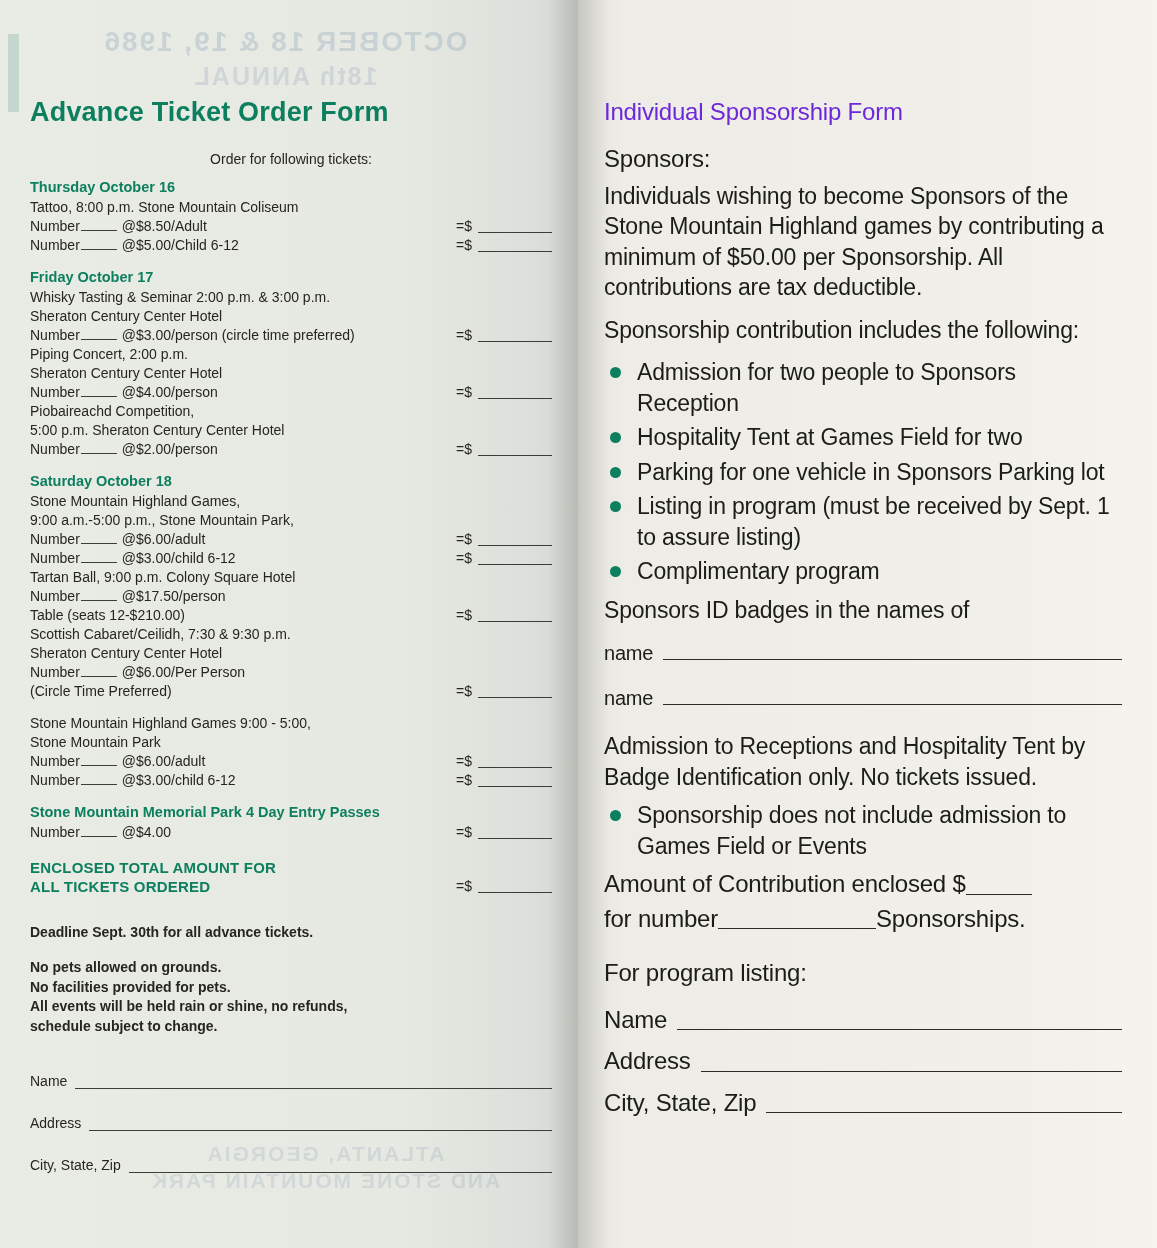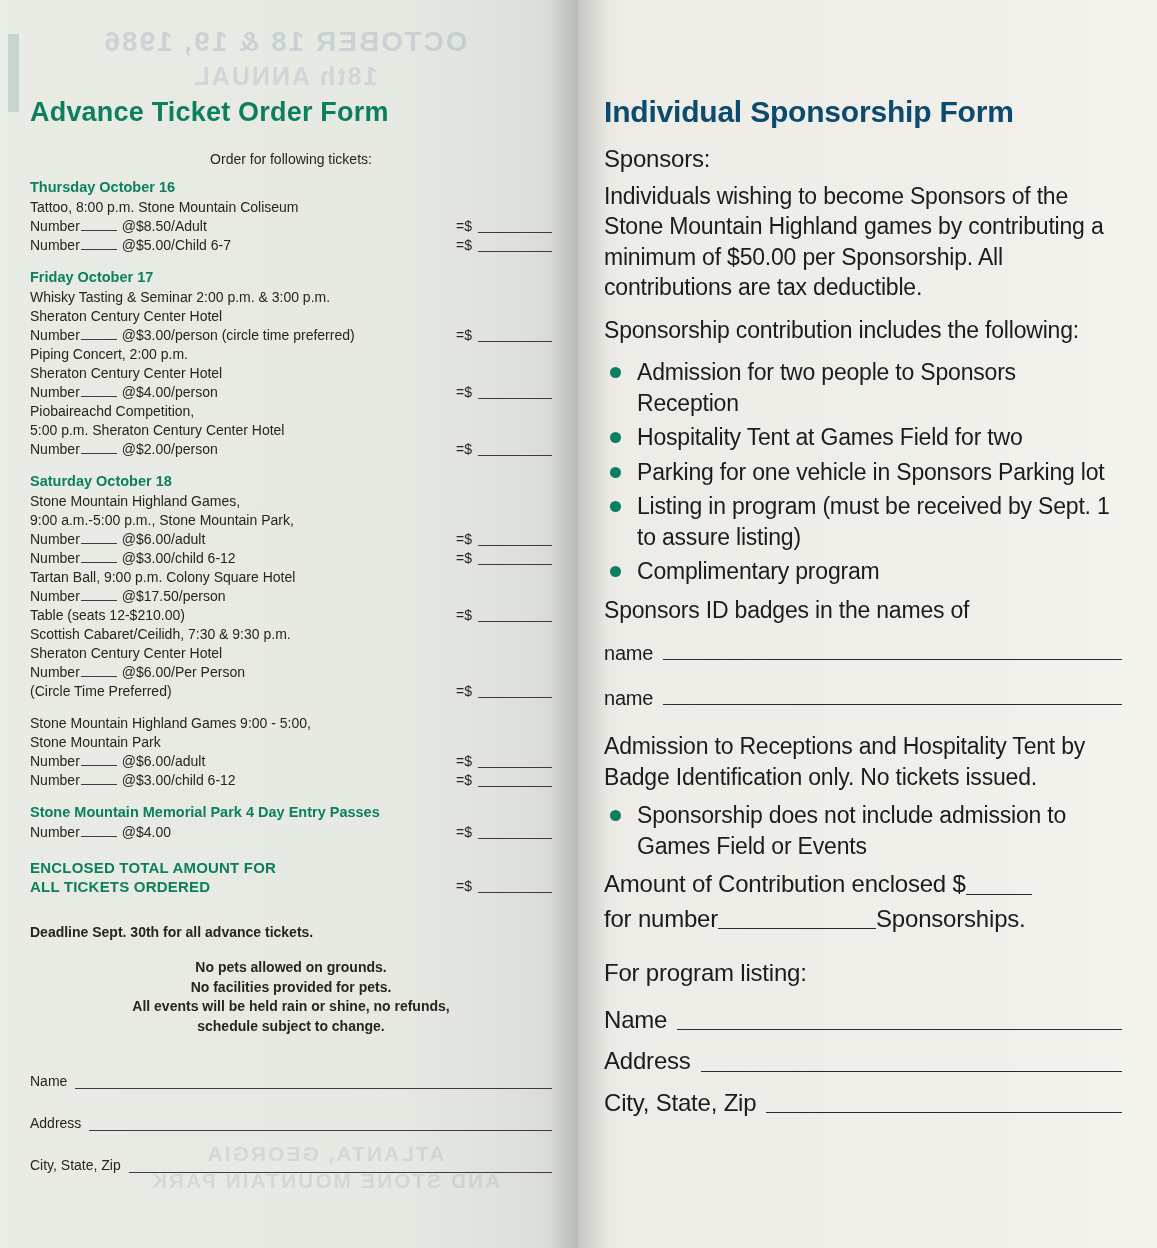--- a/index.html
+++ b/index.html
@@ -51,32 +51,32 @@
   .row-right { width:96px; display:flex; align-items:flex-end; }
   .blank { display:inline-block; border-bottom:1px solid #3c3c38; }
   .num-blank { width:36px; height:12px; margin:0 5px 0 1px; }
   .amt-blank { flex:1; height:12px; margin:0 0 3px 6px; }
   .eq { line-height:19px; }
   .total-row { display:flex; margin-top:16px; }
   .total-left { flex:1; }
   .total-line { color:#0c7f5e; font-weight:700; font-size:15px; line-height:19px; letter-spacing:0.2px; }
   .deadline { margin-top:27px; font-weight:700; }
   .notes { margin-top:16px; font-weight:700; }
-  .note-line { line-height:19.5px;text-align:center; }
+  .note-line { line-height:19.5px; }
   .fields-left { margin-top:36px; }
   .field-row { display:flex; align-items:flex-end; margin-bottom:23px; }
   .field-row .field-label { margin-right:8px; white-space:nowrap; }
   .field-blank { flex:1; height:12px; margin-bottom:2px; }
   
   .col-right {
     position:absolute; left:604px; top:94px; width:518px;
     font-size:23px; line-height:30.5px; color:#1c1c18; letter-spacing:-0.2px;
   }
   .rt-title {
-    font-size:30px; line-height:36px; font-weight:700; color:#0c4a6e;
+    font-size:24px; line-height:36px; font-weight:400; color:#6d28d9;
     margin-bottom:14px; letter-spacing:-0.2px;
   }
   .sponsors-heading { font-size:24px; margin-bottom:6px; }
   .para { margin-bottom:12px; }
   .bullets { list-style:none; margin:2px 0 8px 0; }
   .bullets li { display:flex; margin:4px 0; }
   .dot { width:11px; height:11px; border-radius:50%; background:#0c7f5e;
          flex:none; margin:10px 16px 0 6px; }
   .badges-line { margin:8px 0 16px 0; }
   .name-row { display:flex; align-items:flex-end; margin-bottom:21px; }
@@ -120,21 +120,21 @@
             <div class="row-left">Tattoo, 8:00 p.m. Stone Mountain Coliseum</div>
           </div>
           <div class="row">
             <div class="row-left"><span>Number</span><span class="blank num-blank"></span><span>@$8.50/Adult</span></div>
             <div class="row-right">
               <span class="eq">=$</span>
               <span class="blank amt-blank"></span>
             </div>
           </div>
           <div class="row">
-            <div class="row-left"><span>Number</span><span class="blank num-blank"></span><span>@$5.00/Child 6-7</span></div>
+            <div class="row-left"><span>Number</span><span class="blank num-blank"></span><span>@$5.00/Child 6-12</span></div>
             <div class="row-right">
               <span class="eq">=$</span>
               <span class="blank amt-blank"></span>
             </div>
           </div>
         </div>
         <div class="section">
           <div class="sec-heading">Friday October 17</div>
           <div class="row">
             <div class="row-left">Whisky Tasting &amp; Seminar 2:00 p.m. &amp; 3:00 p.m.</div>

